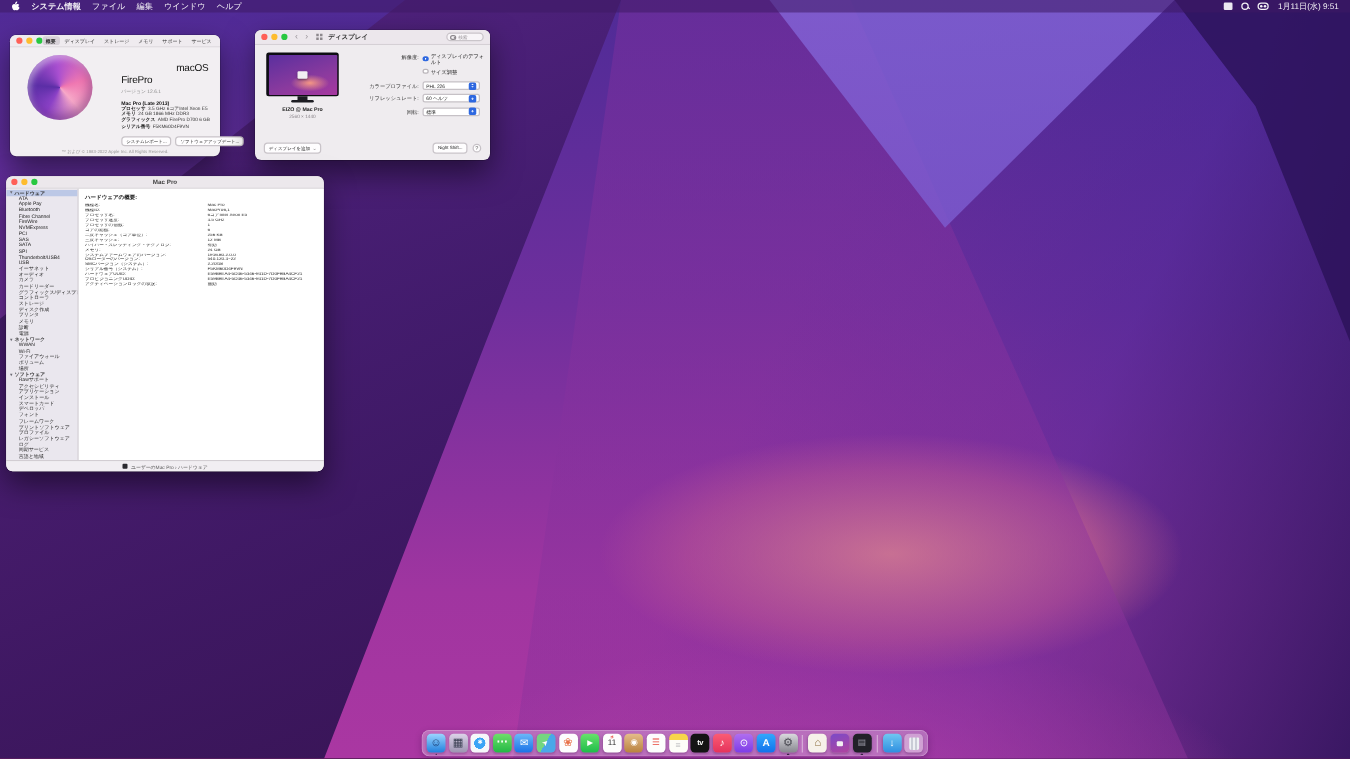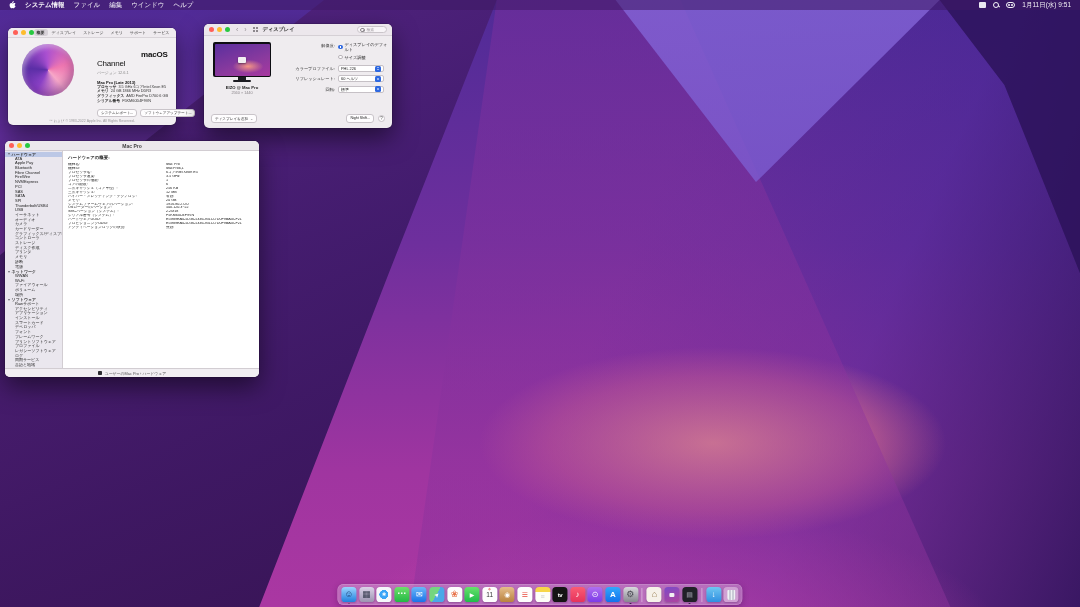--- a/index.html
+++ b/index.html
@@ -56,21 +56,21 @@
     padding:0 5px; background:#efebef; border-bottom:.5px solid #d9d4d9; border-radius:5px 5px 0 0; }
   .about-tabs { position:absolute; left:26px; right:4px; display:flex; justify-content:center; gap:1px; }
   .tab { font-size:4px; color:#333; padding:1px 3px; border-radius:2.5px; white-space:nowrap; }
   .tab.selected { background:#d7d1d8; font-weight:bold; }
   .about-body { position:relative; height:calc(100% - 10px); }
   .about-logo { position:absolute; left:14px; top:6px; width:52px; height:52px; border-radius:50%;
     background:conic-gradient(from 210deg at 50% 50%, #8b41c6, #5b2ea6 18%, #a94fd0 40%, #ef77b1 62%, #f7a8c8 80%, #8b41c6);
     box-shadow:inset -3px -4px 8px rgba(60,10,90,.35), inset 2px 3px 5px rgba(255,255,255,.45); }
   .about-info { position:absolute; left:89px; top:12px; right:4px; color:#222; }
   .os-title { font-size:8px; color:#111; letter-spacing:-.2px; }
-  .os-title .b { font-weight:bold;padding-left:44px; } .os-title .l { font-weight:normal; }
+  .os-title .b { font-weight:normal;padding-left:44px; } .os-title .l { font-weight:normal; }
   .os-version { font-size:3.9px; color:#8a8a8a; margin-top:1.5px; }
   .model-line { font-size:4.1px; font-weight:bold; margin-top:5px; color:#111; }
   .spec-row { font-size:3.8px; line-height:4.9px; color:#333; white-space:nowrap; }
   .spec-row .k { font-weight:bold; margin-right:2px; color:#222; }
   .about-buttons { display:flex; gap:3px; margin-top:4.5px; }
   .btn { font-size:3.6px; padding:1.2px 3px; background:#fefdfe; border:.5px solid #c9c4c9;
     border-radius:3px; color:#222; white-space:nowrap; }
   .about-footer { position:absolute; left:0; right:0; bottom:2px; text-align:center;
     font-size:3.5px; color:#9a9a9a; }
 
@@ -254,21 +254,21 @@
         <span class="tab">ディスプレイ</span>
         <span class="tab">ストレージ</span>
         <span class="tab">メモリ</span>
         <span class="tab">サポート</span>
         <span class="tab">サービス</span>
       </span>
   </div>
   <div class="about-body">
     <div class="about-logo"></div>
     <div class="about-info">
-      <div class="os-title"><span class="b">macOS</span><span class="l"> Channel</span></div>
+      <div class="os-title"><span class="b">macOS</span><span class="l"> FirePro</span></div>
       <div class="os-version">バージョン 12.6.1</div>
       <div class="model-line">Mac Pro (Late 2013)</div>
       <div>
 
       <div class="spec-row"><span class="k">プロセッサ</span><span class="v">3.5 GHz 6コアIntel Xeon E5</span></div>
           <div class="spec-row"><span class="k">メモリ</span><span class="v">24 GB 1866 MHz DDR3</span></div>
           <div class="spec-row"><span class="k">グラフィックス</span><span class="v">AMD FirePro D700 6 GB</span></div>
           <div class="spec-row"><span class="k">シリアル番号</span><span class="v">F5KM60D4F9VN</span></div>
         </div>
       <div class="about-buttons">

